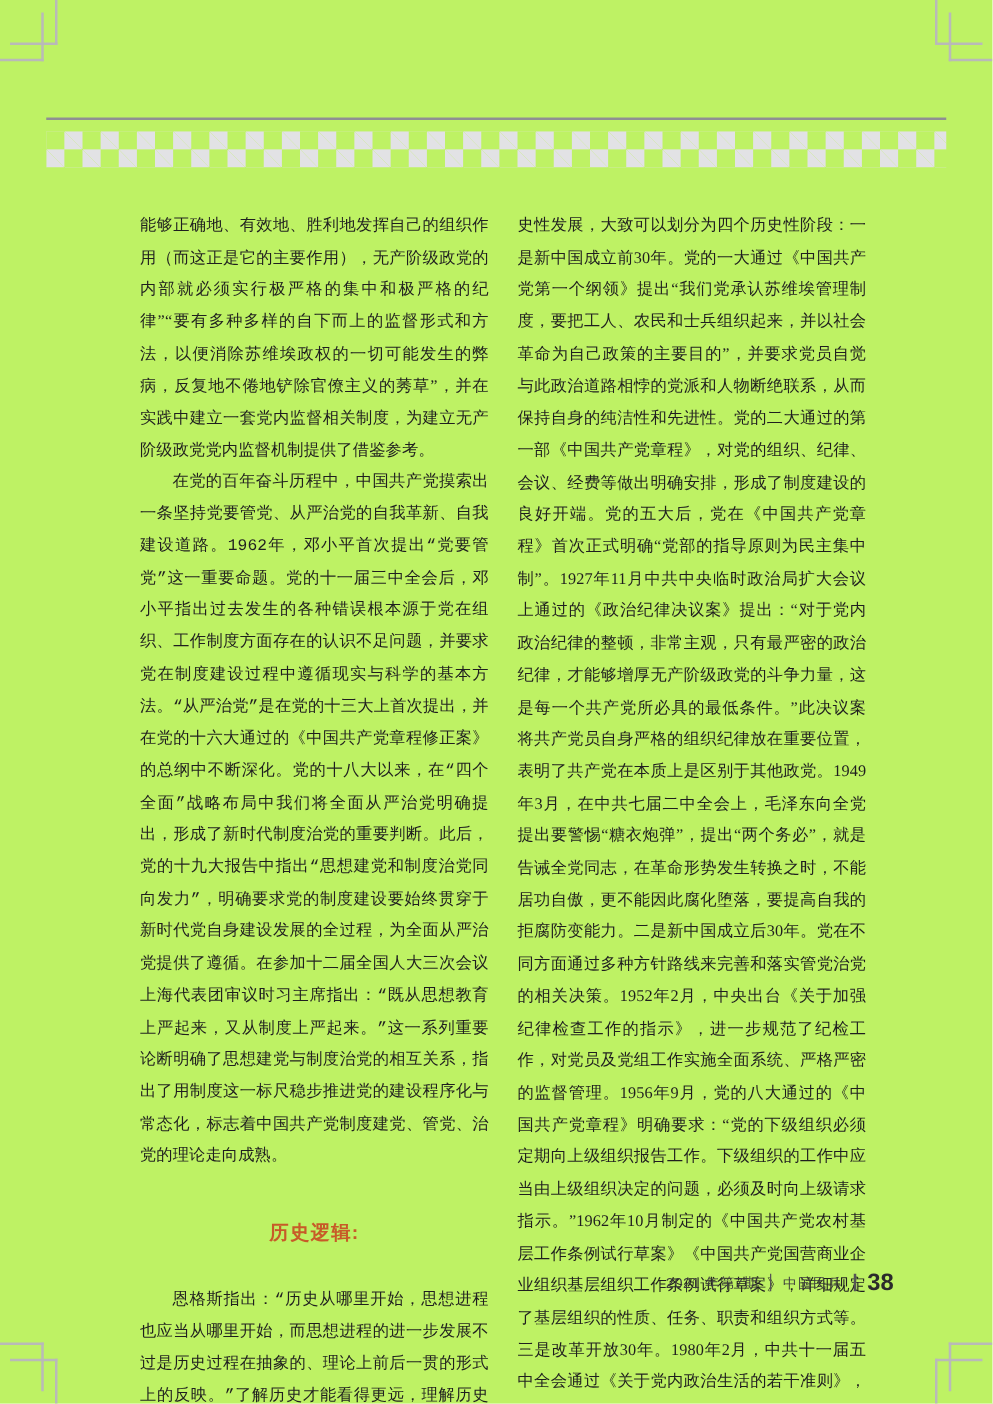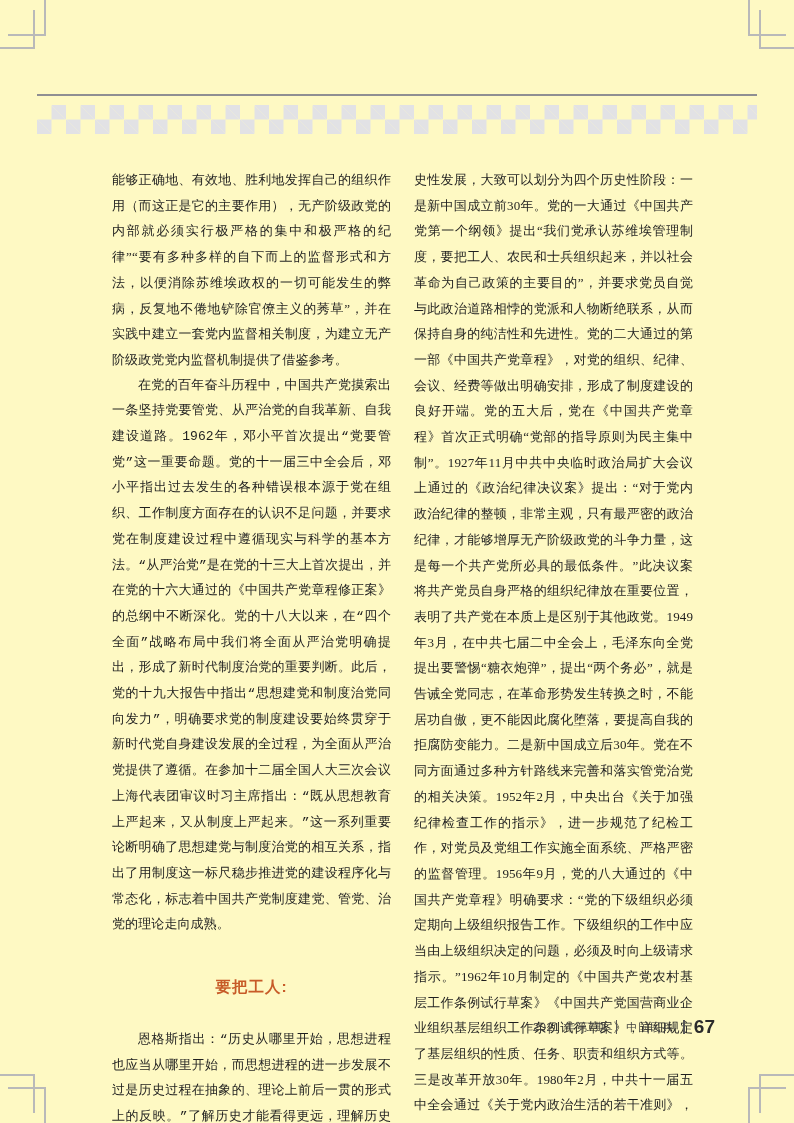--- a/index.html
+++ b/index.html
@@ -1,20 +1,20 @@
 <!DOCTYPE html>
 <html><head>
 <meta charset="utf-8">
 <style>
   html, body { margin: 0; padding: 0; background: #ffffff; }
   .sheet {
     position: relative;
     width: 794px;
     height: 1123px;
-    background: #fef9c3;
+    background: #bef264;
     overflow: hidden;
     font-family: "Liberation Serif", "DejaVu Serif", serif;
     color: #1f1f1f;
   }
 
   
   .crop { position: absolute; border: 0 solid #b9b9b9; }
   .crop.tl-a { left: 8px;  top: 0;     width: 36px; height: 34px; border-right-width: 2px; border-bottom-width: 2px; }
   .crop.tl-b { left: 0;    top: 10px;  width: 33px; height: 37px; border-right-width: 2px; border-bottom-width: 2px; }
   .crop.tr-a { right: 8px; top: 0;     width: 36px; height: 34px; border-left-width: 2px;  border-bottom-width: 2px; }
@@ -93,28 +93,28 @@
   <div class="crop br-b"></div>
 
   <div class="band-rule"></div>
   <div class="band-checker"></div>
 
   <section class="col left">
     <p>能够正确地、有效地、胜利地发挥自己的组织作用（而这正是它的主要作用），无产阶级政党的内部就必须实行极严格的集中和极严格的纪律”“要有多种多样的自下而上的监督形式和方法，以便消除苏维埃政权的一切可能发生的弊病，反复地不倦地铲除官僚主义的莠草”，并在实践中建立一套党内监督相关制度，为建立无产阶级政党党内监督机制提供了借鉴参考。</p>
     <p class="indent">在党的百年奋斗历程中，中国共产党摸索出一条坚持党要管党、从严治党的自我革新、自我建设道路。1962年，邓小平首次提出“党要管党”这一重要命题。党的十一届三中全会后，邓小平指出过去发生的各种错误根本源于党在组织、工作制度方面存在的认识不足问题，并要求党在制度建设过程中遵循现实与科学的基本方法。“从严治党”是在党的十三大上首次提出，并在党的十六大通过的《中国共产党章程修正案》的总纲中不断深化。党的十八大以来，在“四个全面”战略布局中我们将全面从严治党明确提出，形成了新时代制度治党的重要判断。此后，党的十九大报告中指出“思想建党和制度治党同向发力”，明确要求党的制度建设要始终贯穿于新时代党自身建设发展的全过程，为全面从严治党提供了遵循。在参加十二届全国人大三次会议上海代表团审议时习主席指出：“既从思想教育上严起来，又从制度上严起来。”这一系列重要论断明确了思想建党与制度治党的相互关系，指出了用制度这一标尺稳步推进党的建设程序化与常态化，标志着中国共产党制度建党、管党、治党的理论走向成熟。</p>
 
     <div class="section-heading">
-      <div class="kicker">要把工人:</div>
+      <div class="kicker">历史逻辑:</div>
     </div>
 
     <p class="indent">恩格斯指出：“历史从哪里开始，思想进程也应当从哪里开始，而思想进程的进一步发展不过是历史过程在抽象的、理论上前后一贯的形式上的反映。”了解历史才能看得更远，理解历史才能走得更远。无产阶级政党成长的过程，是通过自身制度建设、制度改革而实现治理的过程，也正是制度治党的历史生成过程，有着深厚的历史逻辑。</p>
 
   </section>
 
   <section class="col right">
     <p>史性发展，大致可以划分为四个历史性阶段：一是新中国成立前30年。党的一大通过《中国共产党第一个纲领》提出“我们党承认苏维埃管理制度，要把工人、农民和士兵组织起来，并以社会革命为自己政策的主要目的”，并要求党员自觉与此政治道路相悖的党派和人物断绝联系，从而保持自身的纯洁性和先进性。党的二大通过的第一部《中国共产党章程》，对党的组织、纪律、会议、经费等做出明确安排，形成了制度建设的良好开端。党的五大后，党在《中国共产党章程》首次正式明确“党部的指导原则为民主集中制”。1927年11月中共中央临时政治局扩大会议上通过的《政治纪律决议案》提出：“对于党内政治纪律的整顿，非常主观，只有最严密的政治纪律，才能够增厚无产阶级政党的斗争力量，这是每一个共产党所必具的最低条件。”此决议案将共产党员自身严格的组织纪律放在重要位置，表明了共产党在本质上是区别于其他政党。1949年3月，在中共七届二中全会上，毛泽东向全党提出要警惕“糖衣炮弹”，提出“两个务必”，就是告诫全党同志，在革命形势发生转换之时，不能居功自傲，更不能因此腐化堕落，要提高自我的拒腐防变能力。二是新中国成立后30年。党在不同方面通过多种方针路线来完善和落实管党治党的相关决策。1952年2月，中央出台《关于加强纪律检查工作的指示》，进一步规范了纪检工作，对党员及党组工作实施全面系统、严格严密的监督管理。1956年9月，党的八大通过的《中国共产党章程》明确要求：“党的下级组织必须定期向上级组织报告工作。下级组织的工作中应当由上级组织决定的问题，必须及时向上级请求指示。”1962年10月制定的《中国共产党农村基层工作条例试行草案》《中国共产党国营商业企业组织基层组织工作条例试行草案》，详细规定了基层组织的性质、任务、职责和组织方式等。三是改革开放30年。1980年2月，中共十一届五中全会通过《关于党内政治生活的若干准则》，系统梳理和总结了党内政治生活的优良传统和有效措施，为党内政治生活提供了基本的准则和规范。1982年9月，党的十二大全面系统修订党章，对坚持党的民主集中制、完善党的各级领导体制、加强基层党组织建设、严格党的纪律要求、加强纪律检查工作等制度治党相关领域做出明确规定。1990年7月，中共中央印发《中国共产党党内法规制定程序暂行</p>
   </section>
 
   <div class="footer">
-    <span class="issue">2021 年第7期</span><span class="bar"></span><span class="journal">中国民兵</span><span class="bar"></span><span class="pagenum">67</span>
+    <span class="issue">2021 年第7期</span><span class="bar"></span><span class="journal">中国民兵</span><span class="bar"></span><span class="pagenum">38</span>
   </div>
 
 </div>
 
 </body></html>

